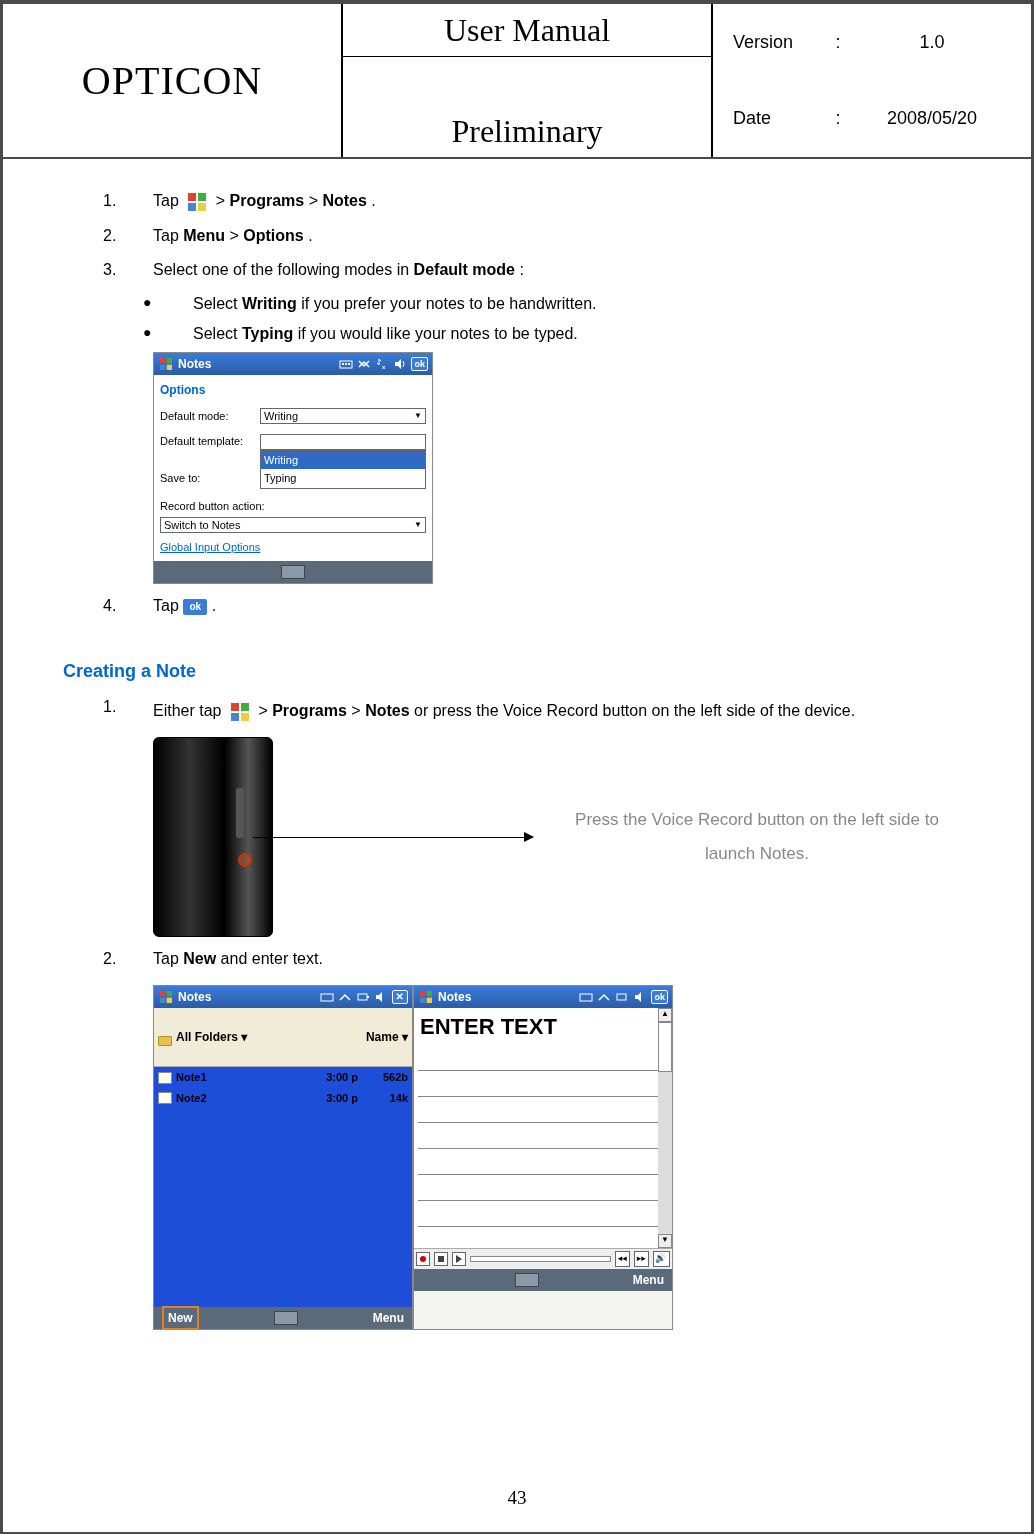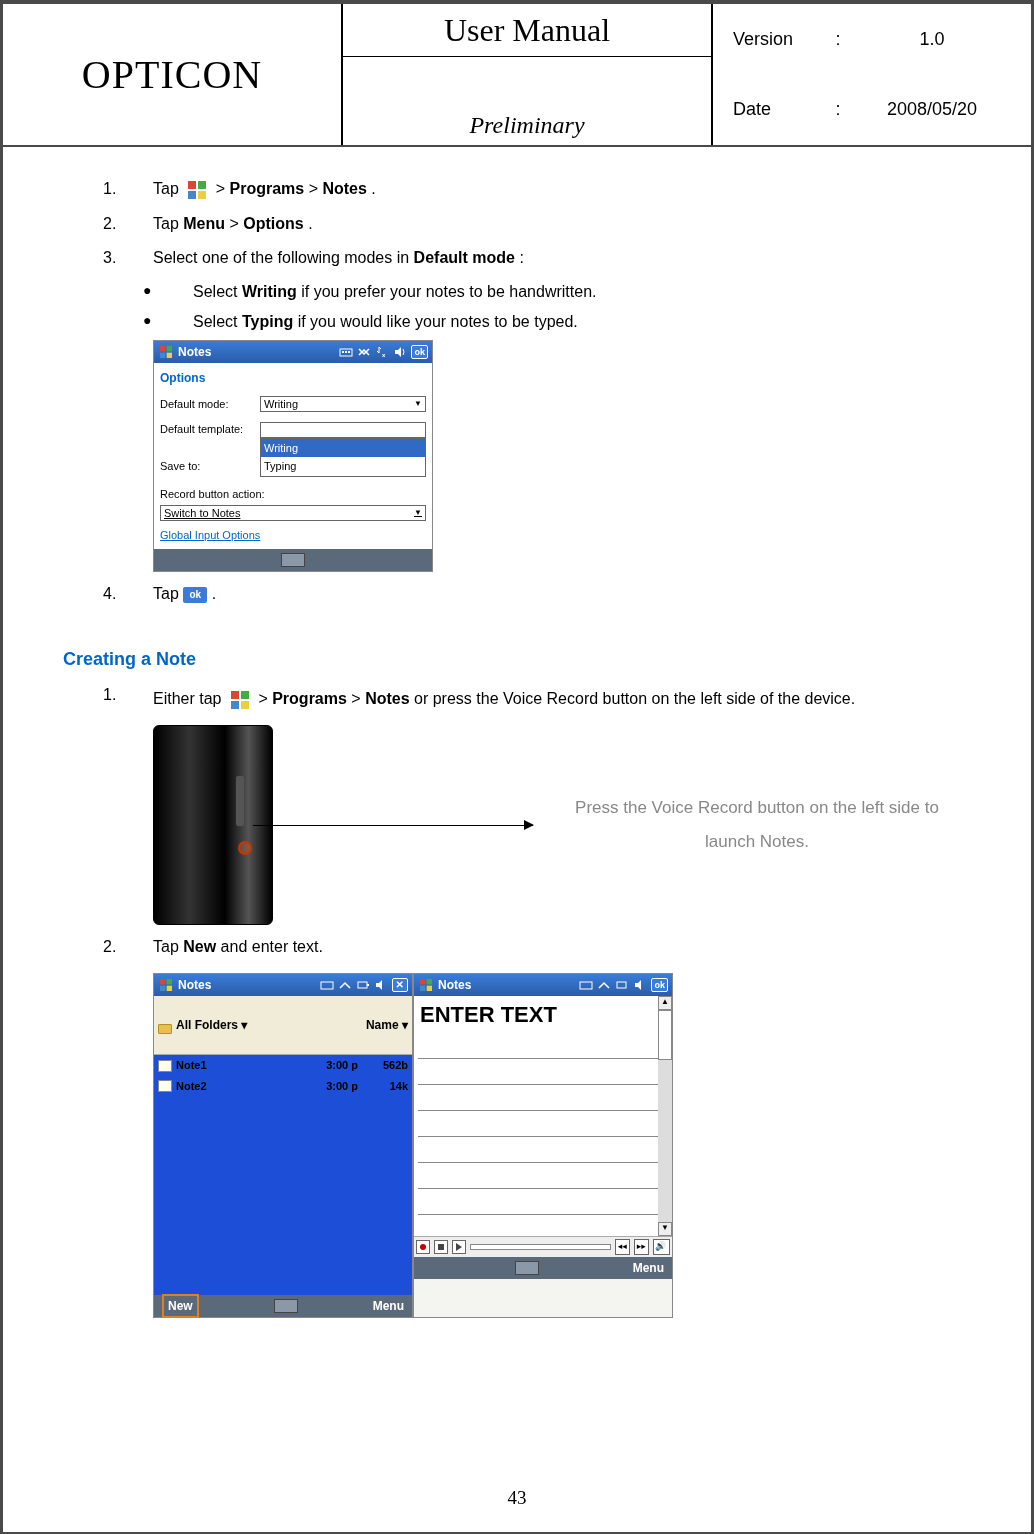--- a/index.html
+++ b/index.html
@@ -42,25 +42,24 @@
       gap: 48px;
     }
     .header-title {
       font-size: 32px;
       font-family: "Times New Roman", Times, serif;
       text-align: center;
       border-bottom: 1px solid #000;
       padding: 2px 0;
     }
     .header-subtitle {
-      font-size: 24px;
+      font-size: 32px;
       font-family: "Times New Roman", Times, serif;
       text-align: center;
       padding: 2px 0;
-      font-style: italic;
     }
     .header-meta {
       flex: 1;
       display: flex;
       flex-direction: column;
       font-family: Arial, Helvetica, sans-serif;
       font-size: 18px;
     }
     .meta-row {
       display: flex;
@@ -433,21 +432,21 @@
             </div>
           </div>
           <div class="ss-form-row" style="margin-top:20px;">
             <div class="ss-form-label">Save to:</div>
             <div class="ss-form-field">
               <span>Main memory</span>
               <span class="dd-arrow">▼</span>
             </div>
           </div>
           <div style="margin-top:12px;">Record button action:</div>
-          <div class="ss-form-field" style="width:100%;margin-top:2px;text-decoration:underline;">
+          <div class="ss-form-field" style="width:100%;margin-top:2px;">
             <span>Switch to Notes</span>
             <span class="dd-arrow">▼</span>
           </div>
           <span class="ss-link">Global Input Options</span>
         </div>
         <div class="ss-bottombar">
           <span></span>
           <span class="bb-key"></span>
           <span></span>
         </div>

